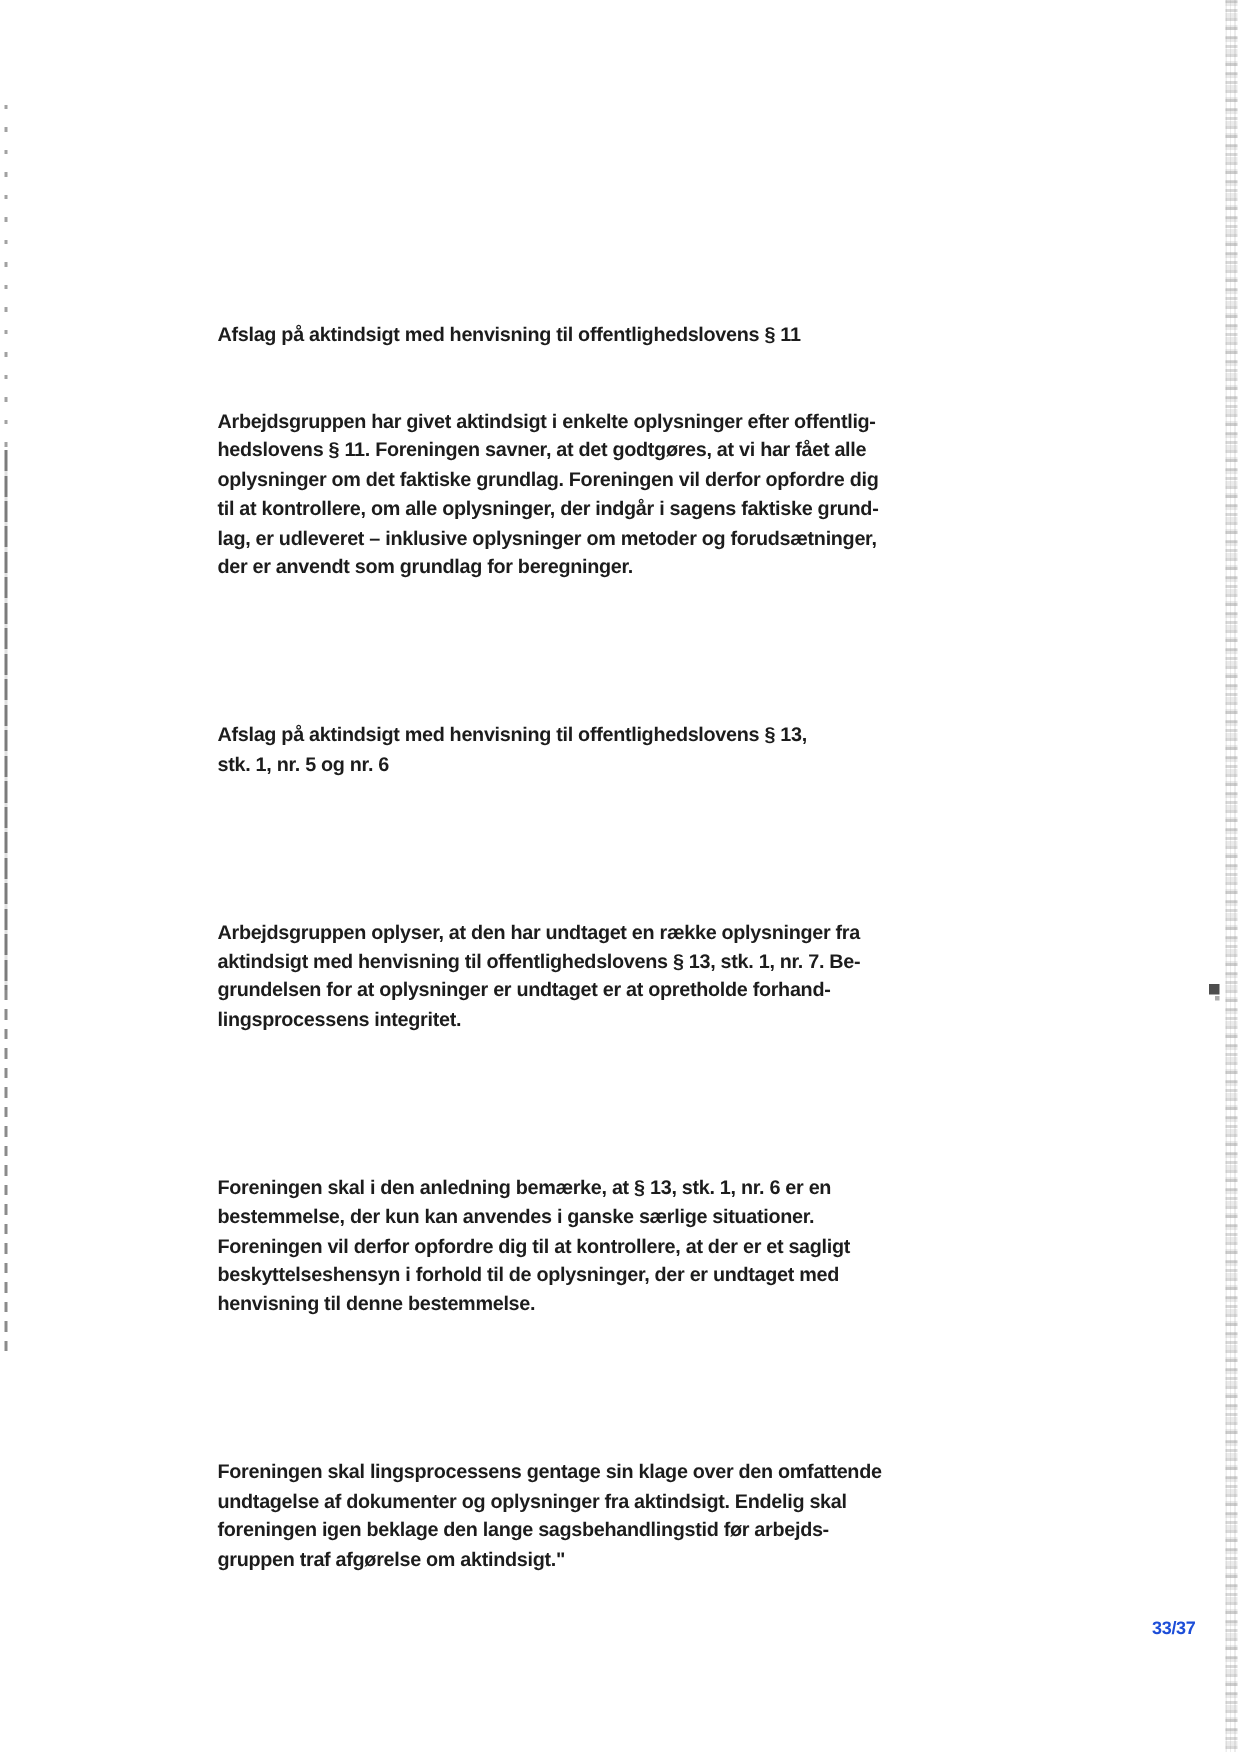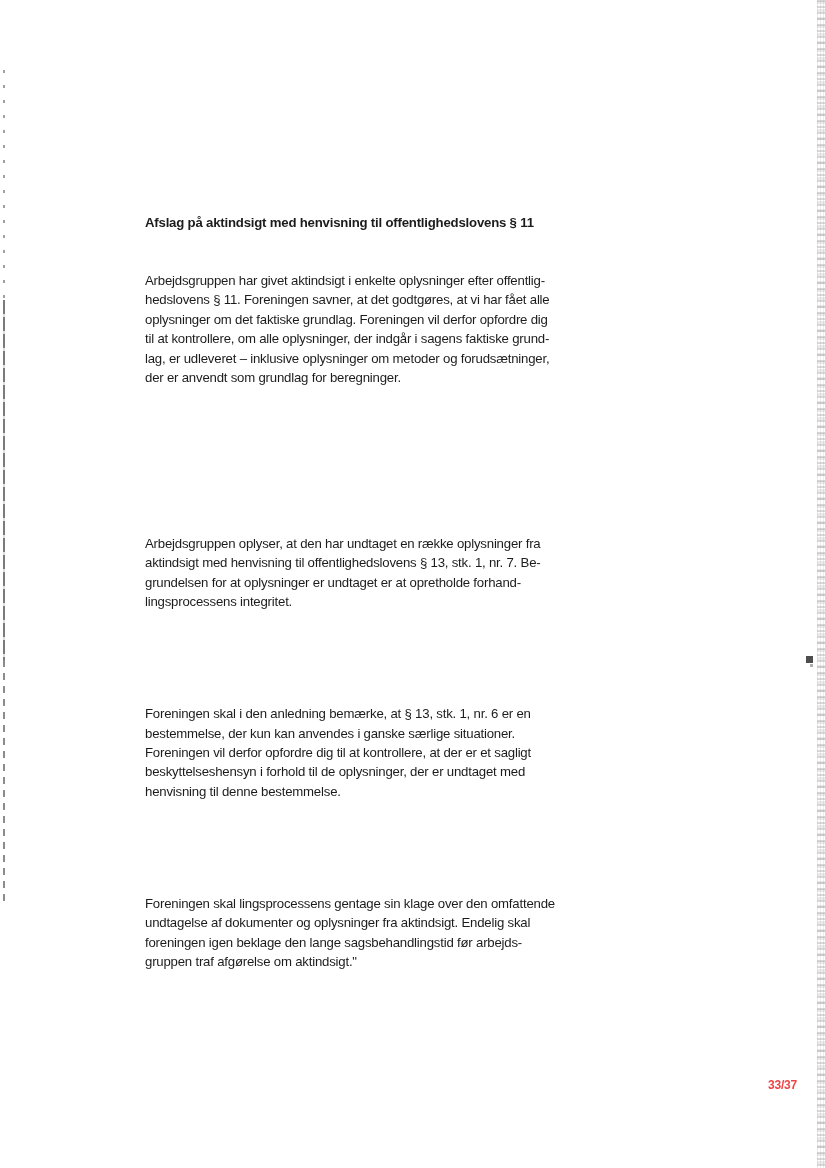--- a/index.html
+++ b/index.html
@@ -34,29 +34,30 @@
     white-space: pre;
     margin: 0 0 15px 0;
   }
   .block.indent { margin-left: 145px; }
   .block .heading {
     font-weight: bold;
     white-space: pre;
   }
   .block .body {
     white-space: pre;
+    font-weight: bold;
   }
   .page-number {
     position: absolute;
     top: 1078px;
     left: 768px;
     font-size: 12px;
     font-weight: bold;
     letter-spacing: -0.2px;
-    color: #ef4444;
+    color: #1d4ed8;
   }
   
   .artifact-left-top {
     position: absolute;
     left: 3px; top: 70px;
     width: 2px; height: 230px;
     background: repeating-linear-gradient(to bottom,
       rgba(130,130,130,0.75) 0 3px,
       transparent 3px 15px);
   }
@@ -110,20 +111,22 @@
       <div class="heading">Afslag på aktindsigt med henvisning til offentlighedslovens § 11</div>
       <div class="body">Arbejdsgruppen har givet aktindsigt i enkelte oplysninger efter offentlig-
 hedslovens § 11. Foreningen savner, at det godtgøres, at vi har fået alle
 oplysninger om det faktiske grundlag. Foreningen vil derfor opfordre dig
 til at kontrollere, om alle oplysninger, der indgår i sagens faktiske grund-
 lag, er udleveret – inklusive oplysninger om metoder og forudsætninger,
 der er anvendt som grundlag for beregninger.</div>
     </div>
 
     <div class="block indent">
+      <div class="heading">Afslag på aktindsigt med henvisning til offentlighedslovens § 13,
+stk. 1, nr. 5 og nr. 6</div>
     </div>
 
     <div class="block indent">
       <div class="body">Arbejdsgruppen oplyser, at den har undtaget en række oplysninger fra
 aktindsigt med henvisning til offentlighedslovens § 13, stk. 1, nr. 7. Be-
 grundelsen for at oplysninger er undtaget er at opretholde forhand-
 lingsprocessens integritet.</div>
     </div>
 
     <div class="block indent">

